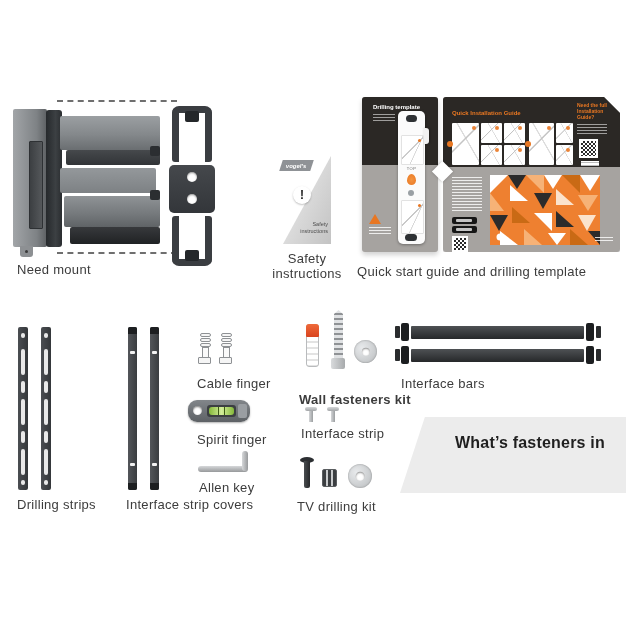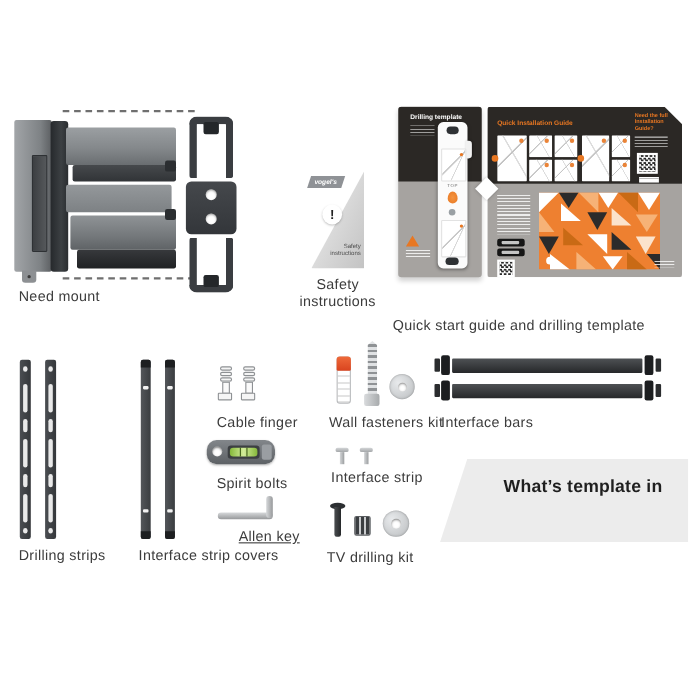--- a/index.html
+++ b/index.html
@@ -276,21 +276,21 @@
     </svg>
     <div class="glines" style="left:152px;top:140px;width:18px;height:6px;"></div>
   </div>
   <div class="diamond"></div>
 
   <div class="lbl" style="left:17px;top:262px;">Need mount</div>
   <div class="lbl" style="left:270px;top:251px;width:74px;text-align:center;white-space:normal;line-height:15px;">
     <div>Safety</div>
     <div>instructions</div>
   </div>
-  <div class="lbl" style="left:357px;top:264px;margin-top:24px;">Quick start guide and drilling template</div>
+  <div class="lbl" style="left:357px;top:264px;">Quick start guide and drilling template</div>
 
   <div>
     <div class="strip" style="left:18px;">
       <div class="slot" style="top:6px;height:5px;"></div>
       <div class="slot" style="top:22px;height:26px;"></div>
       <div class="slot" style="top:54px;height:12px;"></div>
       <div class="slot" style="top:72px;height:26px;"></div>
       <div class="slot" style="top:104px;height:12px;"></div>
       <div class="slot" style="top:122px;height:26px;"></div>
       <div class="slot" style="top:153px;height:5px;"></div>
@@ -383,28 +383,28 @@
     <div class="bar-cap" style="left:586px;top:323px;"></div>
     <div class="bar-nub" style="left:596px;top:326px;"></div>
     <div class="bar-cap" style="left:401px;top:346px;"></div>
     <div class="bar-nub" style="left:395px;top:349px;"></div>
     <div class="bar-body" style="top:349px;"></div>
     <div class="bar-cap" style="left:586px;top:346px;"></div>
     <div class="bar-nub" style="left:596px;top:349px;"></div>
   </div>
 
   <div class="lbl" style="left:197px;top:376px;">Cable finger</div>
-  <div class="lbl" style="left:299px;top:376px;">Wall fasteners kit</div>
+  <div class="lbl" style="left:299px;top:392px;font-weight:bold;">Wall fasteners kit</div>
   <div class="lbl" style="left:401px;top:376px;">Interface bars</div>
-  <div class="lbl" style="left:197px;top:432px;">Spirit bolts</div>
+  <div class="lbl" style="left:197px;top:432px;">Spirit finger</div>
   <div class="lbl" style="left:301px;top:426px;">Interface strip</div>
-  <div class="lbl" style="left:217px;top:480px;text-decoration:underline;">Allen key</div>
+  <div class="lbl" style="left:199px;top:480px;">Allen key</div>
   <div class="lbl" style="left:17px;top:497px;">Drilling strips</div>
   <div class="lbl" style="left:126px;top:497px;">Interface strip covers</div>
   <div class="lbl" style="left:297px;top:499px;">TV drilling kit</div>
 
   <div class="included">
     <div class="included-text">
-      <div>What’s template in</div>
+      <div>What’s fasteners in</div>
     </div>
   </div>
 
 </div>
 
 </body></html>

